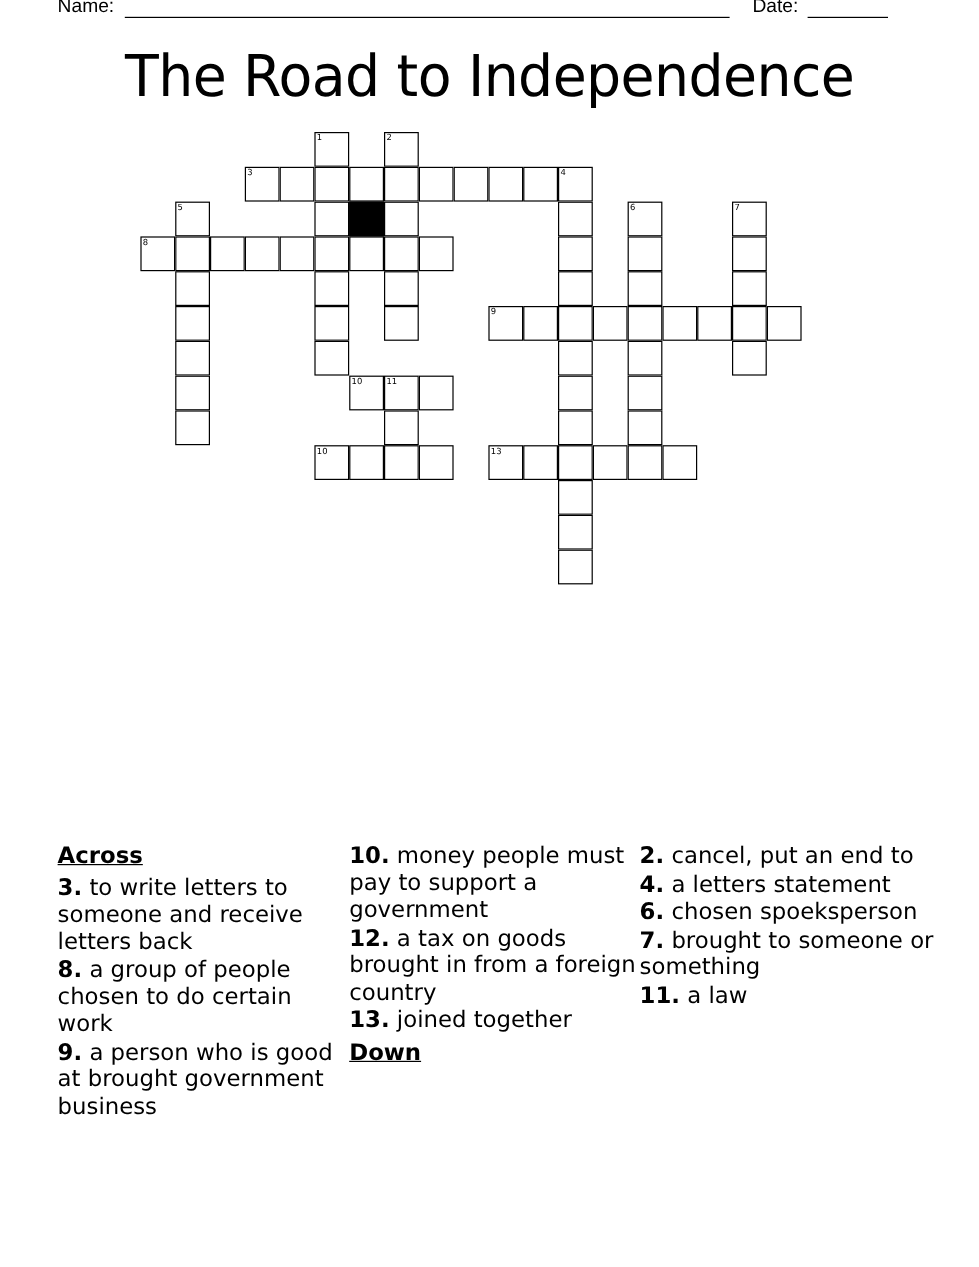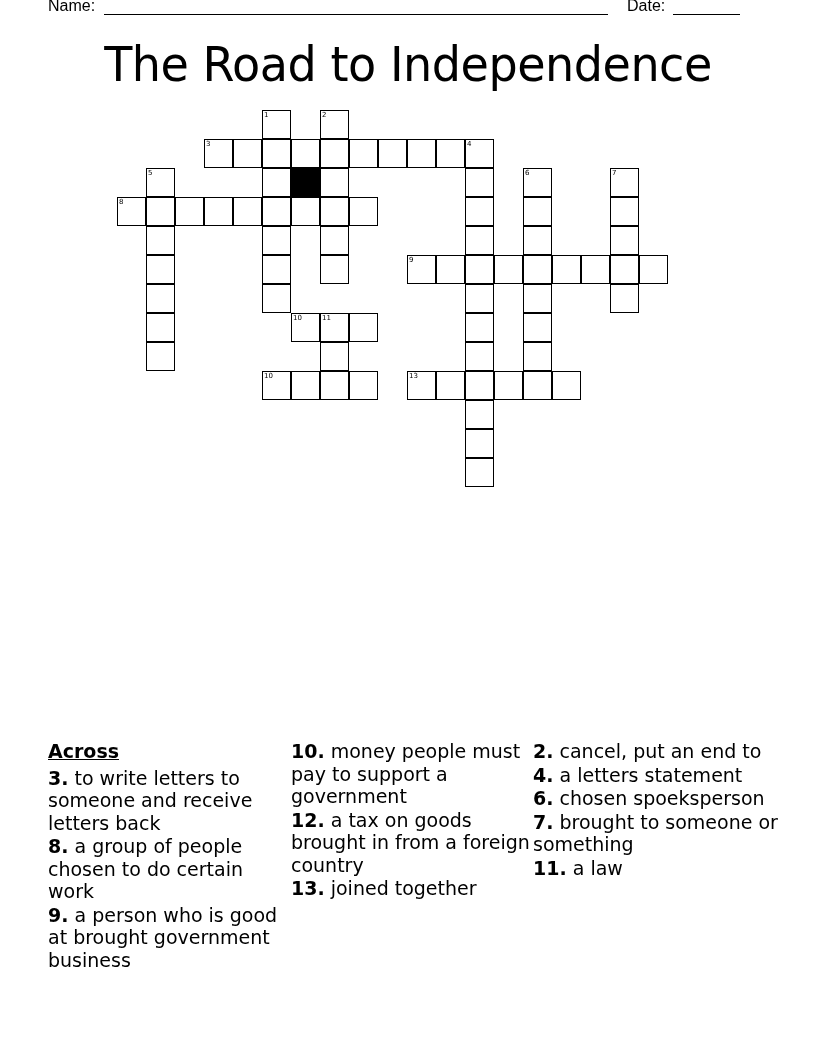--- a/index.html
+++ b/index.html
@@ -7,21 +7,21 @@
     .header-line { position: absolute; top: -3px; font-family: "Liberation Sans", sans-serif; font-size: 16px; white-space: pre; }
     .name-label { left: 48px; }
     .name-blank { position: absolute; left: 104px; top: 14px; width: 504px; height: 0; border-bottom: 1px solid #000; }
     .date-label { left: 627px; }
     .date-blank { position: absolute; left: 673px; top: 14px; width: 67px; height: 0; border-bottom: 1px solid #000; }
     .title { position: absolute; left: 0; top: 34px; width: 816px; text-align: center; font-family: "DejaVu Sans", sans-serif; font-size: 48px; line-height: 60px; font-weight: normal; letter-spacing: -0.5px; transform: scaleX(0.96); }
     #grid { position: absolute; left: 0; top: 0; width: 816px; height: 480px; }
     .cell { position: absolute; width: 29px; height: 29px; box-sizing: border-box; border: 1.5px solid #000; background: #fff; }
     .cell.black { background: #000; }
     .cell-num { position: absolute; left: 1px; top: 0px; font-family: "DejaVu Sans", sans-serif; font-size: 7px; line-height: 8px; }
-    .clues { position: absolute; top: 740px; font-family: "DejaVu Sans", sans-serif; font-size: 19px; line-height: 22.5px; }
+    .clues { position: absolute; top: 702px; font-family: "DejaVu Sans", sans-serif; font-size: 19px; line-height: 22.5px; }
     .col1 { left: 48px; width: 232px; }
     .col2 { left: 291px; width: 240px; }
     .col3 { left: 533px; width: 250px; }
     .section-head { font-weight: bold; text-decoration: underline; margin-bottom: 4px; }
     .clue { margin-bottom: 1px; }
     .clue .num { font-weight: bold; }
     .section-head.down { margin-top: 4px; }
   </style>
 </head>
 <body>
@@ -145,20 +145,21 @@
   <div class="section-head">Across</div>
   <div class="clue"><span class="num">3.</span> <span>to write letters to someone and receive letters back</span></div>
   <div class="clue"><span class="num">8.</span> <span>a group of people chosen to do certain work</span></div>
   <div class="clue"><span class="num">9.</span> <span>a person who is good at brought government business</span></div>
 </div>
 
 <div class="clues col2">
   <div class="clue"><span class="num">10.</span> <span>money people must pay to support a government</span></div>
   <div class="clue"><span class="num">12.</span> <span>a tax on goods brought in from a foreign country</span></div>
   <div class="clue"><span class="num">13.</span> <span>joined together</span></div>
+  <div class="section-head down">Down</div>
 </div>
 
 <div class="clues col3">
   <div class="clue"><span class="num">2.</span> <span>cancel, put an end to</span></div>
   <div class="clue"><span class="num">4.</span> <span>a letters statement</span></div>
   <div class="clue"><span class="num">6.</span> <span>chosen spoeksperson</span></div>
   <div class="clue"><span class="num">7.</span> <span>brought to someone or something</span></div>
   <div class="clue"><span class="num">11.</span> <span>a law</span></div>
 </div>
 

